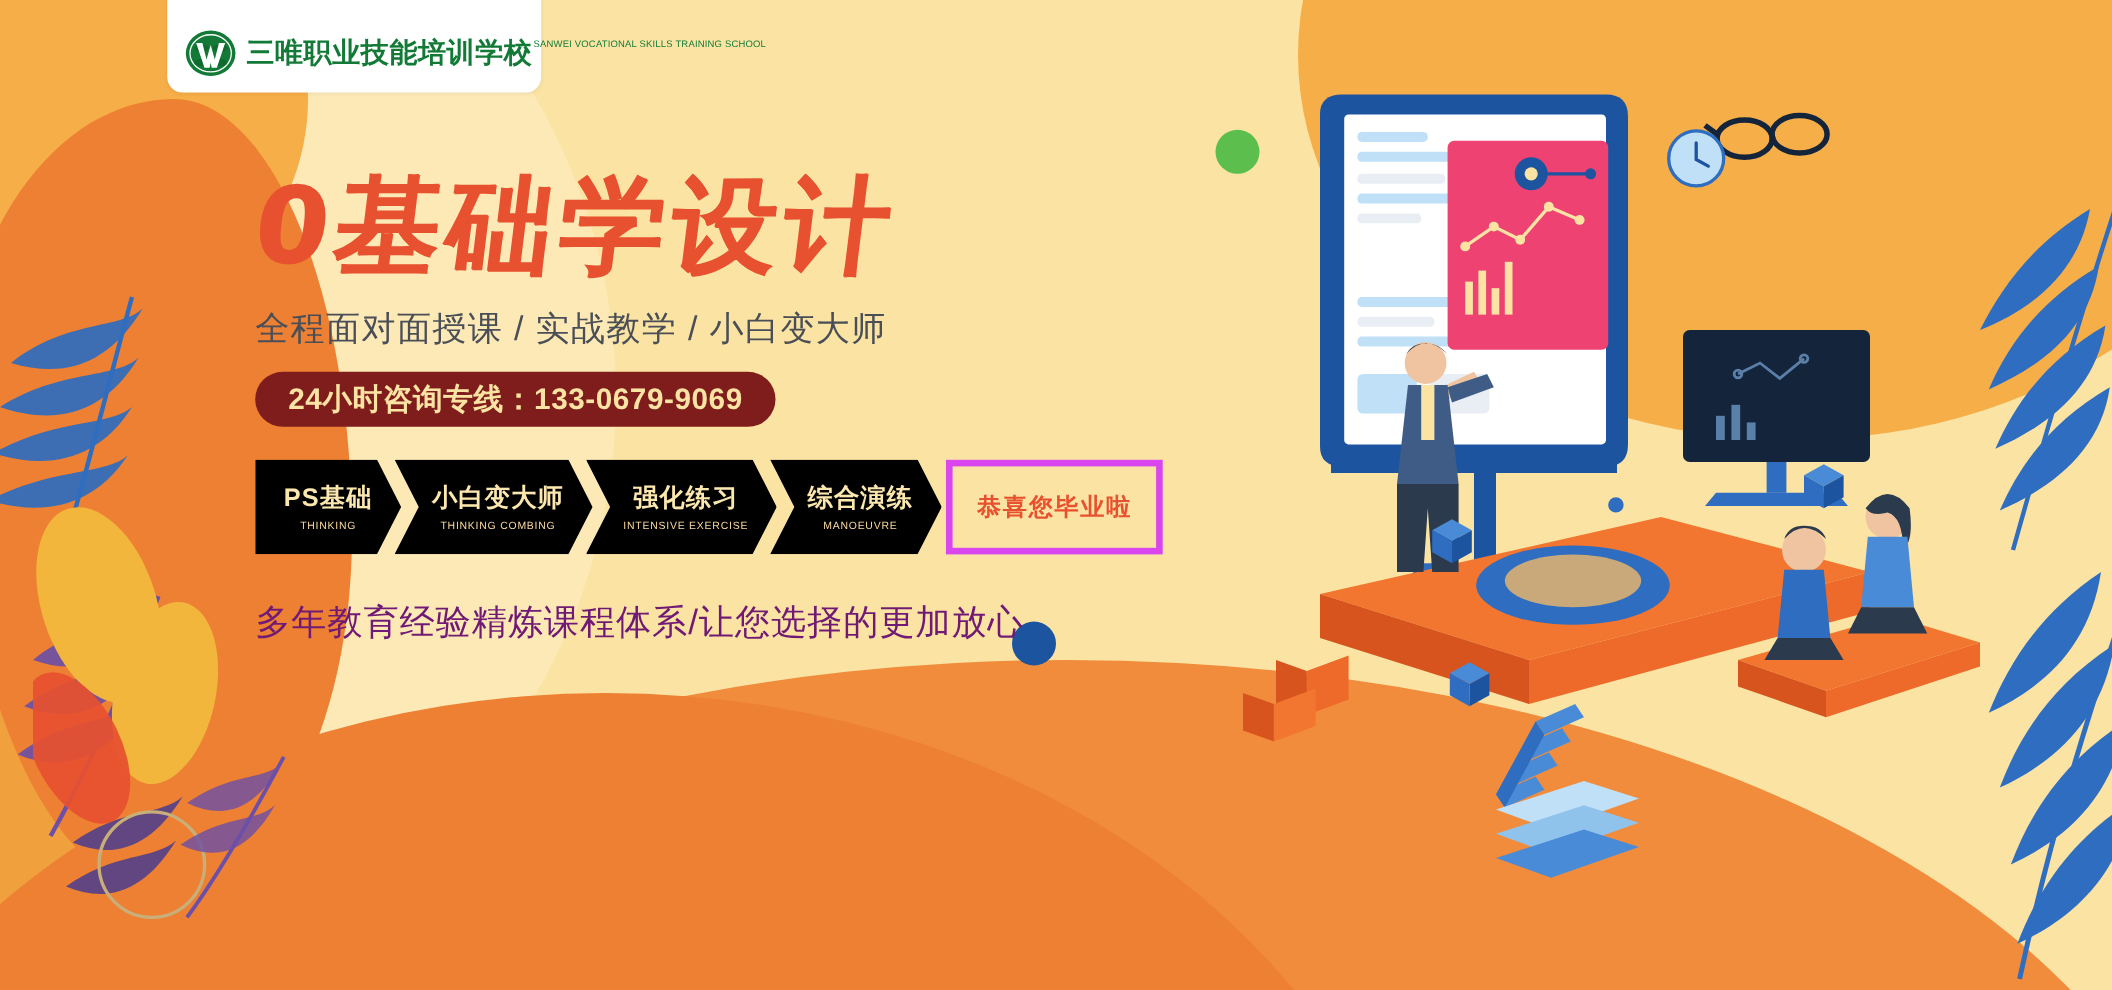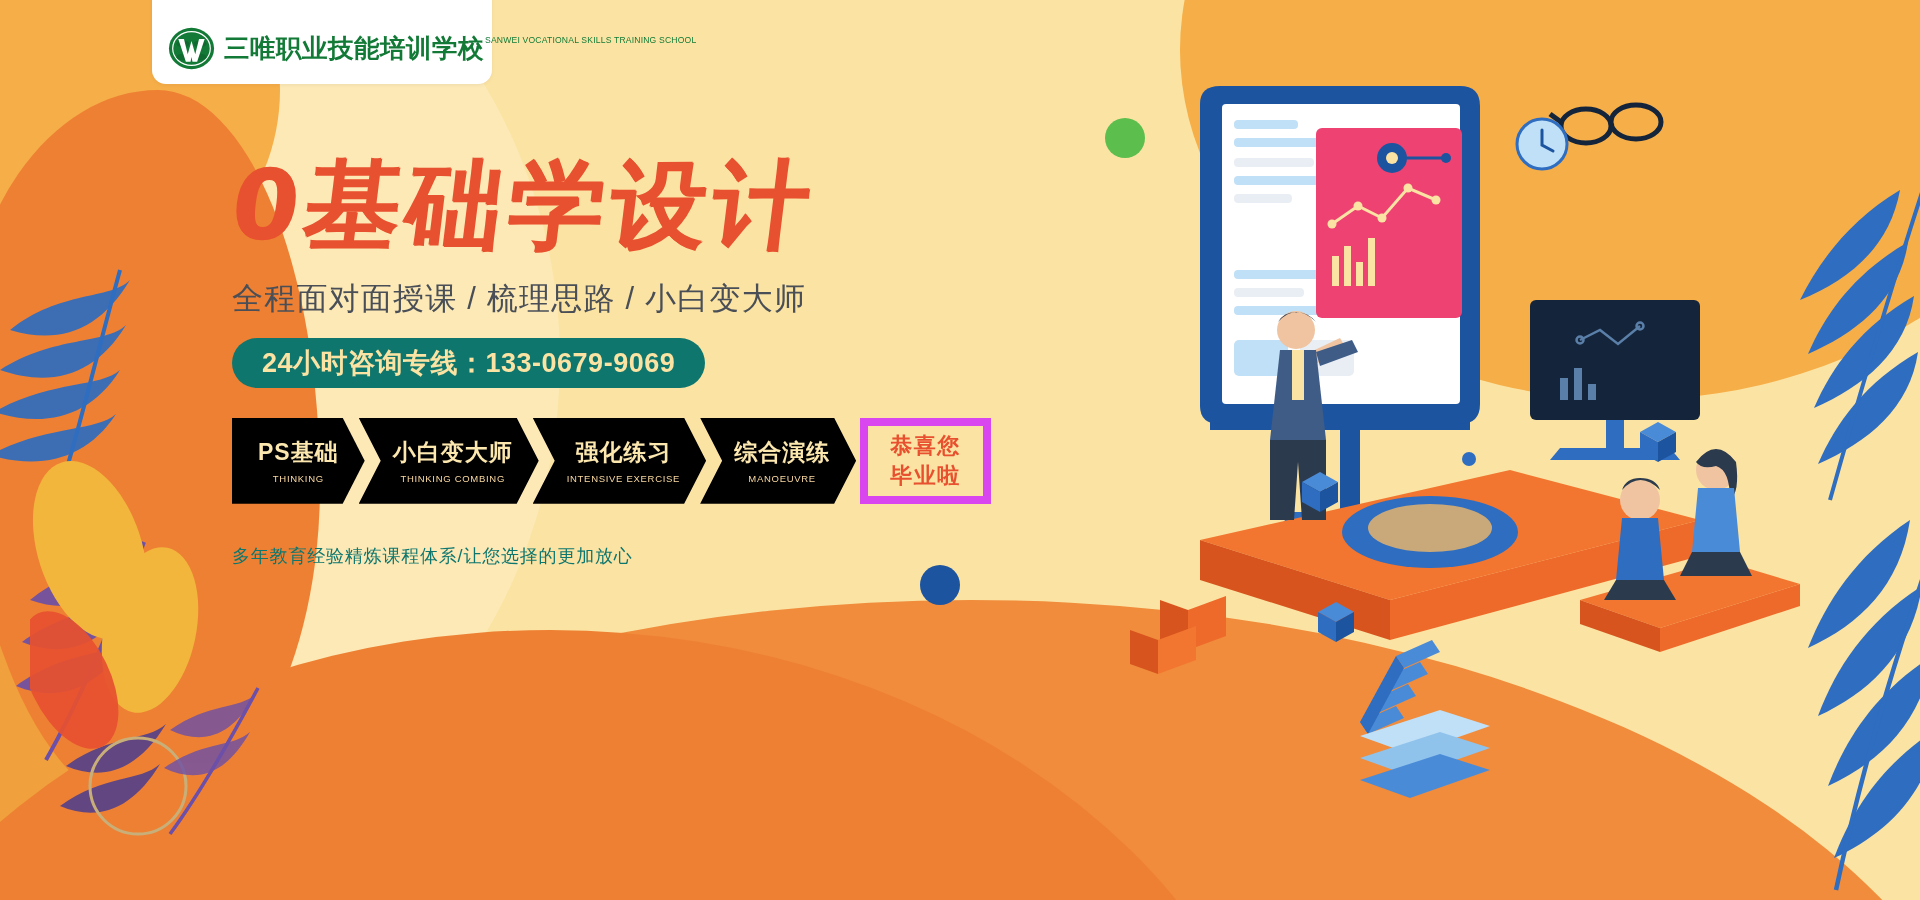--- a/index.html
+++ b/index.html
@@ -88,21 +88,21 @@
     white-space:nowrap;
   }
   .subhead {
     margin-top:22px;
     font-size:31px; color:#4A4F57; letter-spacing:1.2px;
     white-space:nowrap;
   }
   .phone-pill {
     margin-top:18px;
     display:inline-flex; align-items:center; justify-content:center;
-    background:#0f766e;
+    background:#7f1d1d;
     border-radius:26px;
     height:50px; padding:0 30px;
     color:#FBE4A3;
     font-size:27px; font-weight:bold;
     letter-spacing:0.5px;
     white-space:nowrap;
   }
 
   
   .steps {
@@ -128,37 +128,37 @@
   .step-cn {
     font-size:23px; font-weight:bold; color:#FCE7AE;
     letter-spacing:1px; white-space:nowrap;
   }
   .step-en {
     margin-top:5px;
     font-size:9.5px; color:#FAD9A0; letter-spacing:0.7px;
     white-space:nowrap;
   }
   .step-final {
-    border:8px solid #d946ef;
+    border:6px solid #d946ef;
     background:transparent;
-    display:flex; flex-direction:column;
+    display:flex; flex-direction:row;
     align-items:center; justify-content:center;
     padding:16px 22px;
     margin-left:4px;
     min-width:118px;
   }
   .step-final-line {
     font-size:22px; font-weight:bold; color:#E8512F;
     letter-spacing:1.5px; line-height:1.35; white-space:nowrap;
   }
 
   
   .tagline { margin-top:40px; }
   .tagline-cn {
-    font-size:18px; color:#0f766e; letter-spacing:0.8px;
+    font-size:32px; color:#701a75; letter-spacing:0.8px;
     white-space:nowrap;
   }
   .tagline-en {
     margin-top:6px;
     font-size:11.2px; color:#7E6A4E; letter-spacing:0.12px;
     white-space:nowrap;
   }
 
   
   .illo { position:absolute; right:0; top:0; width:880px; height:900px; z-index:20; }
@@ -408,21 +408,21 @@
         <div class="logo-cn">三唯职业技能培训学校</div>
         <div class="logo-en">SANWEI VOCATIONAL SKILLS TRAINING SCHOOL</div>
       </div>
     </div>
   </div>
 
   <div class="content">
 
     <div class="headline">0基础学设计</div>
 
-    <div class="subhead">全程面对面授课 / 梳理思路 / 小白变大师</div>
+    <div class="subhead">全程面对面授课 / 实战教学 / 小白变大师</div>
 
     <div class="phone-pill">24小时咨询专线：133-0679-9069</div>
 
     <div class="steps">
 
       <div class="step">
         <div class="step-cn">PS基础</div>
         <div class="step-en">THINKING</div>
       </div>
 

